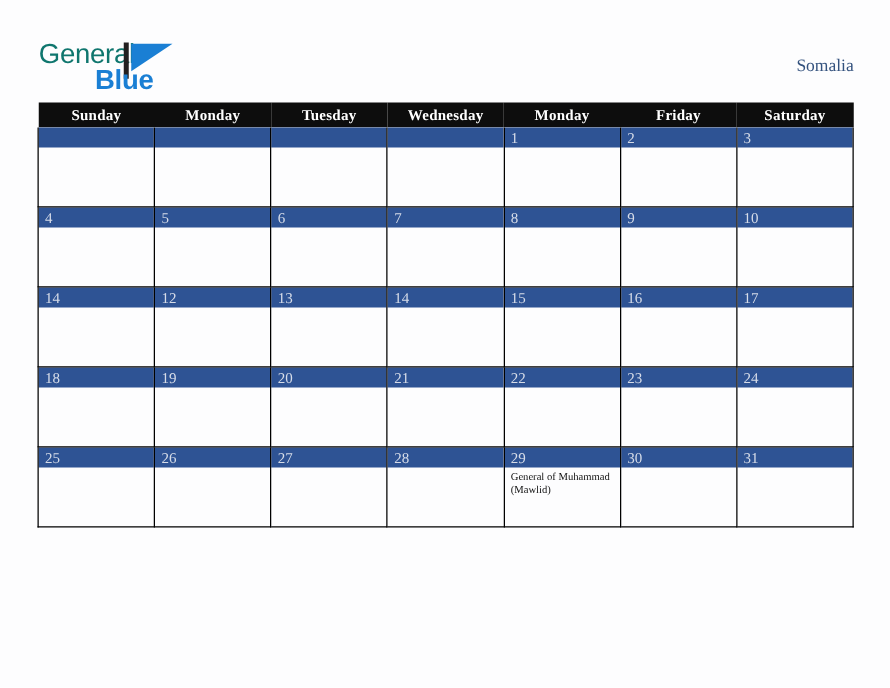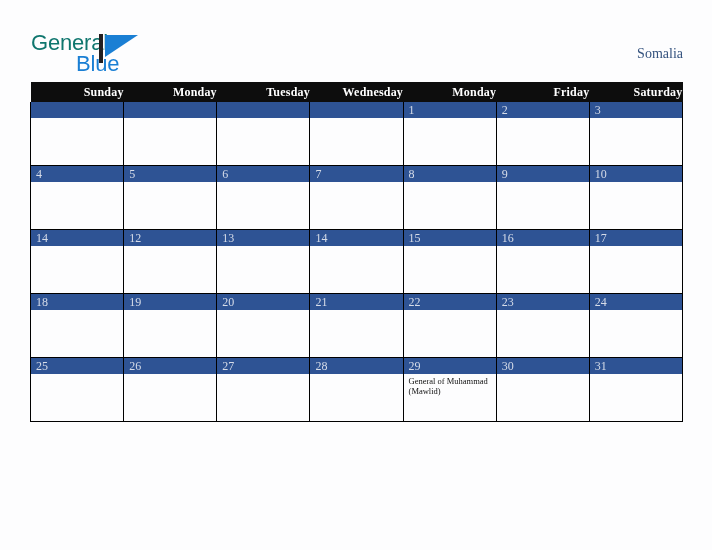--- a/index.html
+++ b/index.html
@@ -45,20 +45,21 @@
     line-height: 24px;
   }
   .logo-blue {
     position: absolute;
     left: 45px; top: 21px;
     font-family: "Liberation Sans", sans-serif;
     font-size: 22px;
     color: #1a7fd4;
     letter-spacing: -0.2px;
     line-height: 24px;
+    font-weight: bold;
   }
   .logo-bar {
     position: absolute;
     left: 68px;
     top: 3px;
     width: 4px;
     height: 29px;
     background: #231f20;
   }
   .logo-flag {
@@ -100,21 +101,21 @@
     table-layout: fixed;
   }
   .cal th {
     background: #0d0d0d;
     color: #ffffff;
     font-family: "Liberation Serif", serif;
     font-size: 12px;
     font-weight: bold;
     height: 20px;
     padding: 0;
-    text-align: right;
+    text-align: center;
     border: 0;
     letter-spacing: 0.2px;
   }
   .cal td {
     padding: 0;
     vertical-align: top;
     border-left: 1px solid #000000;
     border-right: 1px solid #000000;
     border-bottom: 1px solid #000000;
     background: #fdfdfe;

